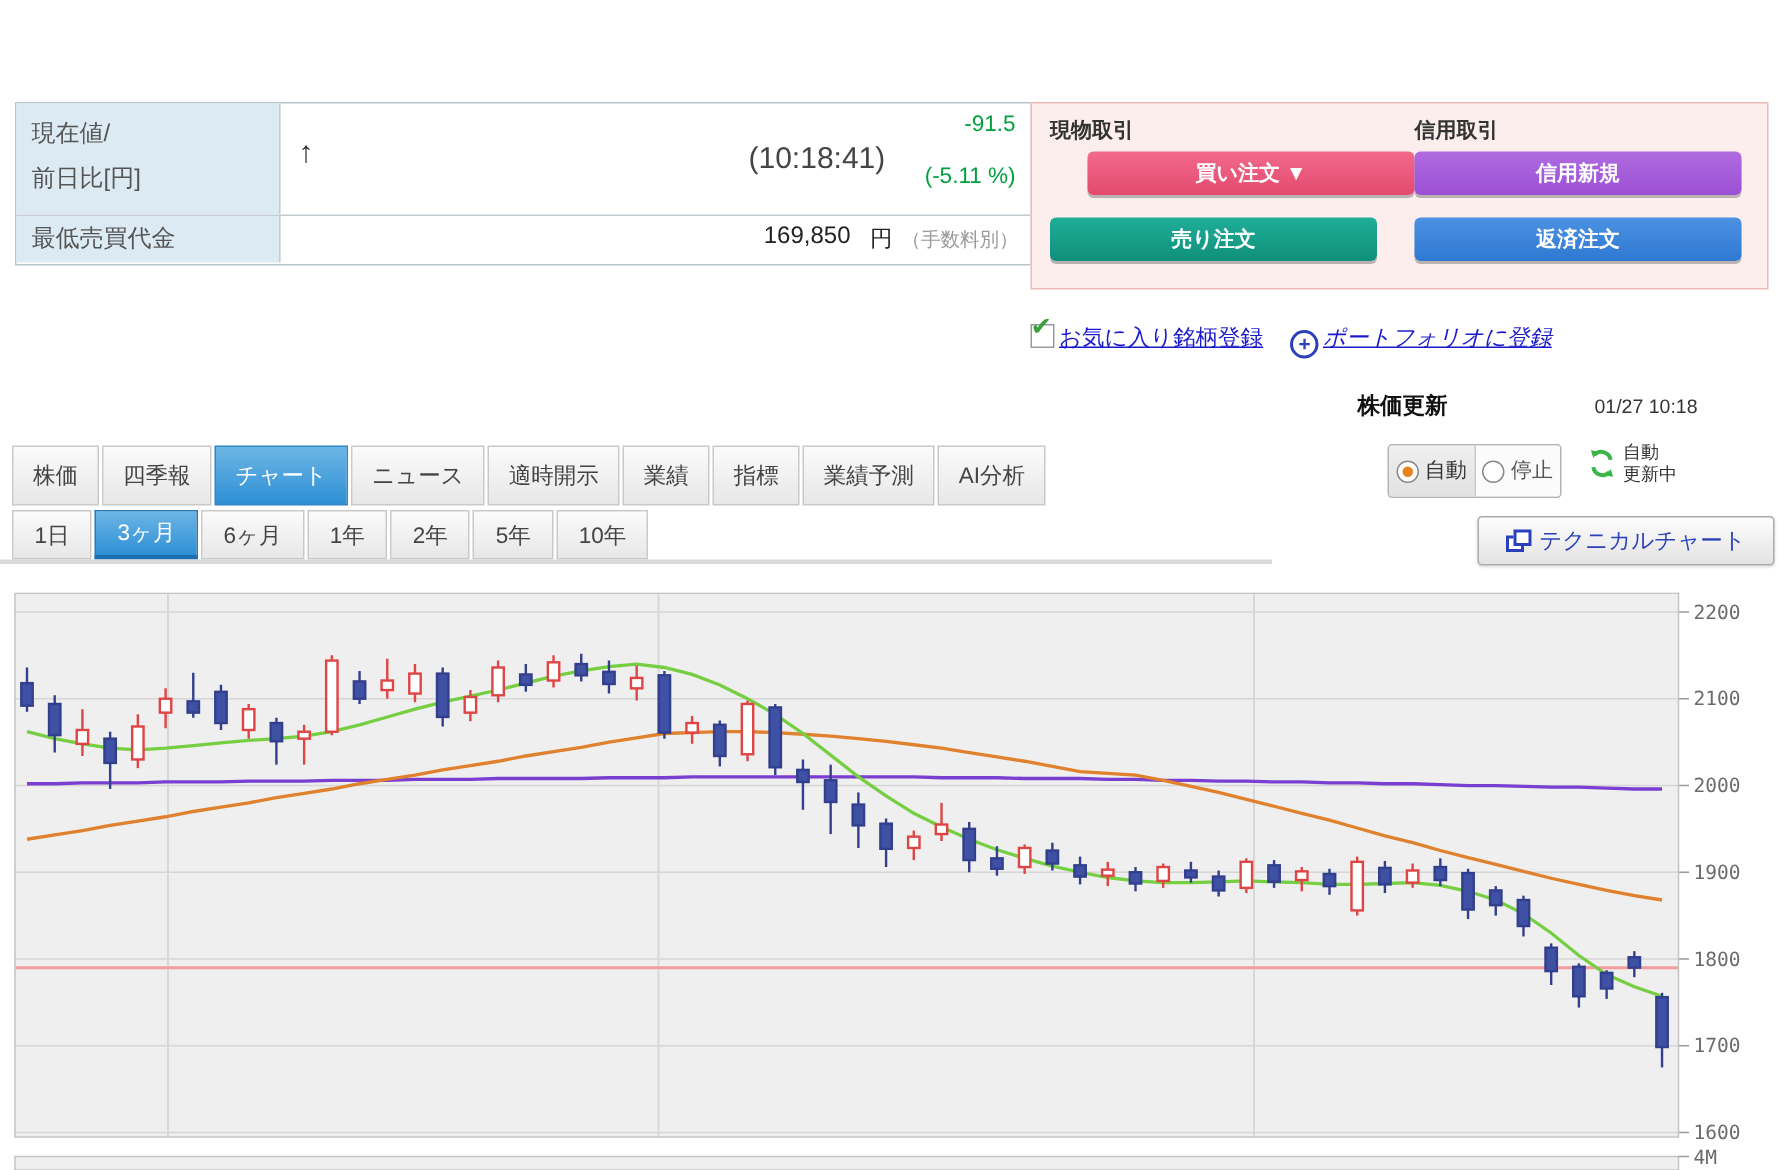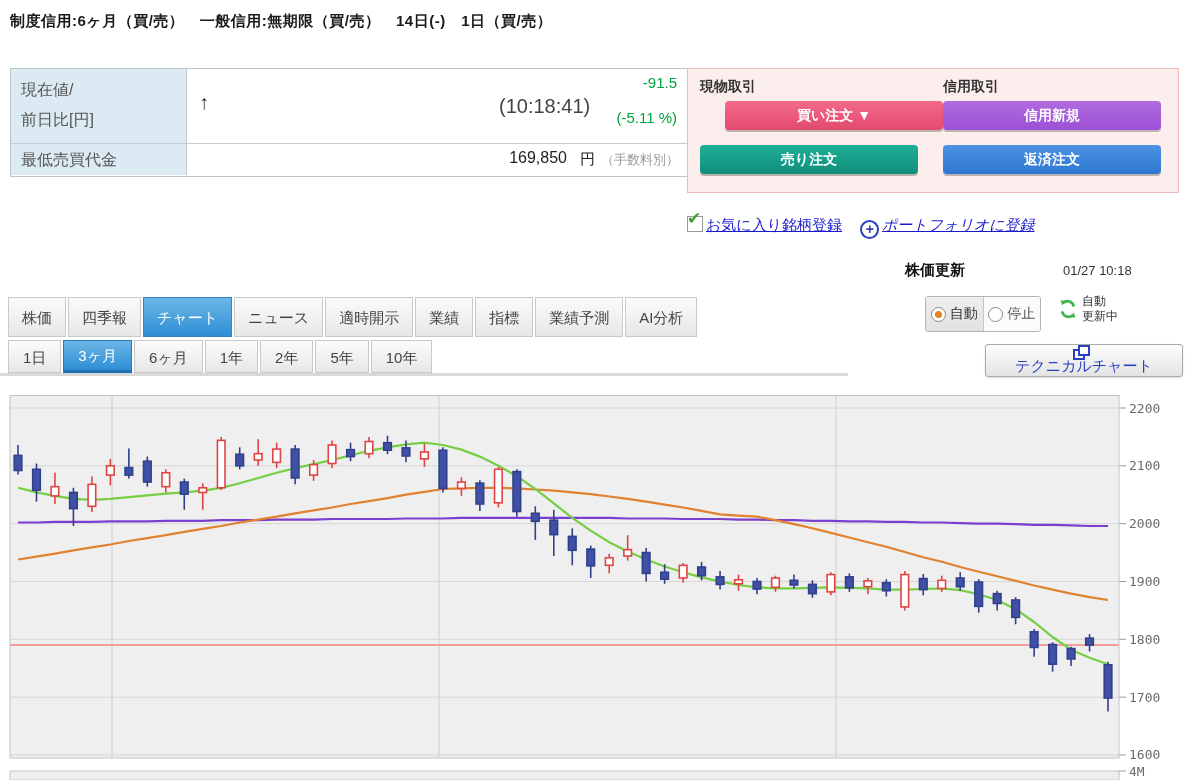--- a/index.html
+++ b/index.html
@@ -62,33 +62,32 @@
   .tab.active{background:linear-gradient(#6cb6e6,#2e8fd4);color:#fff;border-color:#2e86c8;}
   .tab.muted{color:#999;}
 
   
   #ptabs{left:8px;top:340px;display:flex;gap:2px;}
   .ptab{height:33px;line-height:33px;padding:0 14px;font-size:15px;color:#444;background:linear-gradient(#fbfbfb,#e7e7e7);border:1px solid #c9c9c9;box-sizing:border-box;cursor:pointer;white-space:nowrap;}
   .ptab.active{background:linear-gradient(#6cb6e6,#2e8fd4);color:#fff;border-color:#2779b8;border-bottom:3px solid #1c6fb0;line-height:30px;}
   #ptab-rule{left:0;top:373px;width:848px;height:3px;background:#d9d9d9;}
 
   
-  #tech-btn{left:985px;top:344px;width:196px;height:31px;border:1px solid #aaa;border-radius:3px;background:linear-gradient(#fdfdfd,#e3e3e3);color:#2a3fbb;font-size:15px;display:flex;align-items:center;justify-content:center;cursor:pointer;box-shadow:0 1px 2px rgba(0,0,0,.15);flex-direction:column;}
+  #tech-btn{left:985px;top:344px;width:196px;height:31px;border:1px solid #aaa;border-radius:3px;background:linear-gradient(#fdfdfd,#e3e3e3);color:#2a3fbb;font-size:15px;display:flex;align-items:center;justify-content:center;cursor:pointer;box-shadow:0 1px 2px rgba(0,0,0,.15);}
   .win-ic{position:relative;width:16px;height:15px;margin-right:6px;}
   .win-ic i{position:absolute;border:2px solid #2a3fbb;background:#fff;}
   .win-ic i.b{left:0;top:4px;width:8px;height:7px;}
   .win-ic i.f{left:5px;top:0;width:8px;height:7px;}
 
   #chart-wrap{left:0;top:395px;width:1186px;height:385px;}
 </style>
 </head>
 <body>
 <div id="app">
 
-  <div id="margin-header" class="abs">制度信用:6ヶ月（買/売）　一般信用:無期限（買/売）　14日(-)　1日（買/売）</div>
 
   <div id="quote" class="abs">
     <div id="q-row1" class="q-row">
       <div class="q-label">
         <span>現在値/</span><br>
         <span>前日比[円]</span>
       </div>
       <div class="q-val">
         <span id="tick-arrow">↑</span>
         <span id="cur-time">(10:18:41)</span>

